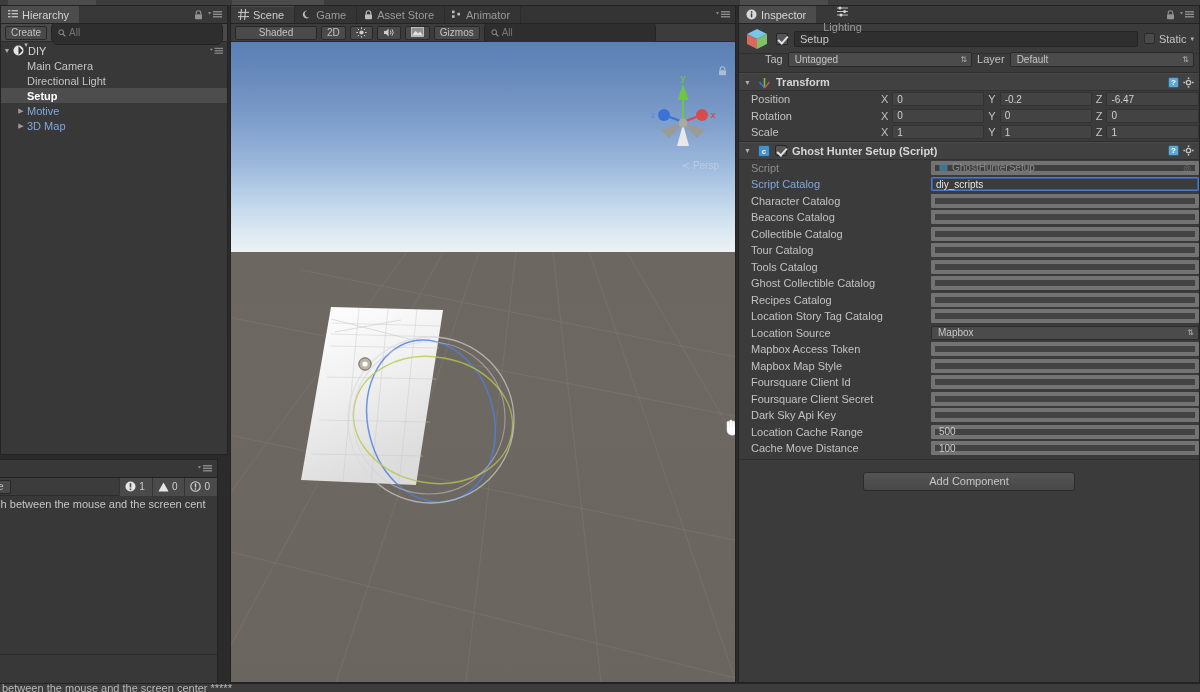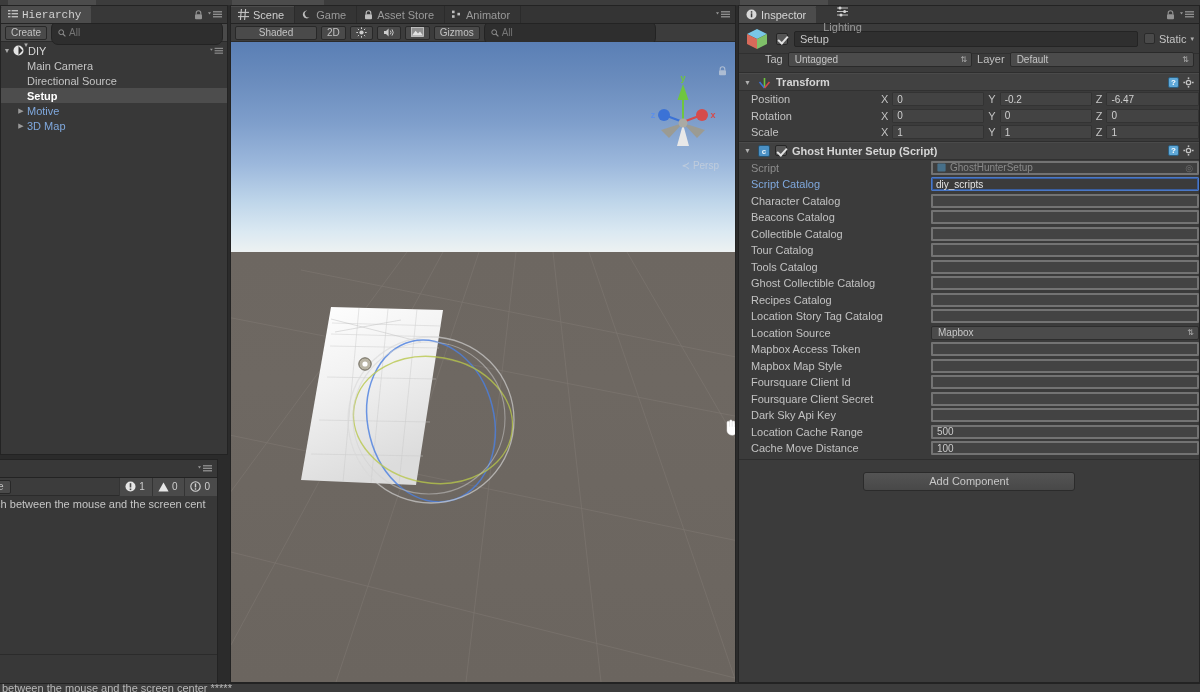--- a/index.html
+++ b/index.html
@@ -57,21 +57,21 @@
   .dropbtn {
     height: 14px; display: flex; align-items: center; gap: 3px;
     padding: 0 5px; font-size: 10px; color: #c2c2c2;
     background: #4a4a4a; border: 1px solid #282828; border-radius: 2px; flex-direction: column;
   }
   .caret { font-size: 7px; opacity: .85; }
 
   
   #hierarchy { left: 0; top: 5px; width: 228px; height: 450px; background: #383838;
                border: 1px solid #232323; }
-  #hierarchy .tabbar { background: #383838; font-family: Liberation Mono, monospace; }
+  #hierarchy .tabbar { background: #383838; }
   #hierarchy .tab { background: #4c4c4c; color: #d2d2d2; border-right: none;
                     border-radius: 3px 3px 0 0; }
   .h-create { background: #4a4a4a; }
   .h-list { padding-top: 1px; }
   .h-row {
     height: 15px; display: flex; align-items: center;
     font-size: 11px; color: #c4c4c4; padding-right: 4px; position: relative;
   }
   .h-row.sel { background: #4d4d4d; color: #ffffff; }
   .h-row.root { color: #d8d8d8; }
@@ -214,21 +214,21 @@
   }
   .axis { font-size: 11px; color: #c2c2c2; flex: 0 0 auto; }
   .vfield {
     flex: 1 1 auto; height: 14px; background: #434343;
     border: 1px solid #333; border-radius: 1px;
     display: flex; align-items: center; padding: 0 4px;
     font-size: 10px; color: #d0d0d0; min-width: 0;
   }
   .objfield {
     flex: 1 1 auto; height: 14px; background: #434343;
-    border: 2px solid #737373; border-radius: 1px;
+    border: 4px solid #737373; border-radius: 1px;
     display: flex; align-items: center; padding: 0 4px; gap: 4px;
     font-size: 10px; color: #cacaca; min-width: 0;
   }
   .objfield.dim { color: #8a8a8a; background: #3f3f3f; }
   .objfield.focused {
     background: #3b3b3b; border: 1px solid #4a78c8;
     box-shadow: 0 0 0 1px #3a5e9e inset; color: #e4e4e4;
   }
   .objfield .picker { margin-left: auto; opacity: .65; font-size: 9px; }
   .popfield {
@@ -342,21 +342,21 @@
               <rect x="4.6" y="5.6" width="8.4" height="1.1" fill="#b8b8b8"></rect>
             </svg>
           </span>
         </div>
         <div class="h-row" style="padding-left: 14px;">
           <span class="h-arrow"></span>
           <span class="h-label">Main Camera</span>
         </div>
         <div class="h-row" style="padding-left: 14px;">
           <span class="h-arrow"></span>
-          <span class="h-label">Directional Source</span>
+          <span class="h-label">Directional Light</span>
         </div>
         <div class="h-row sel" style="padding-left: 14px;">
           <span class="h-arrow"></span>
           <span class="h-label" style="font-weight: bold;">Setup</span>
         </div>
         <div class="h-row blue" style="padding-left: 14px;">
           <span class="h-arrow">▶</span>
           <span class="h-label">Motive</span>
         </div>
         <div class="h-row blue" style="padding-left: 14px;">

